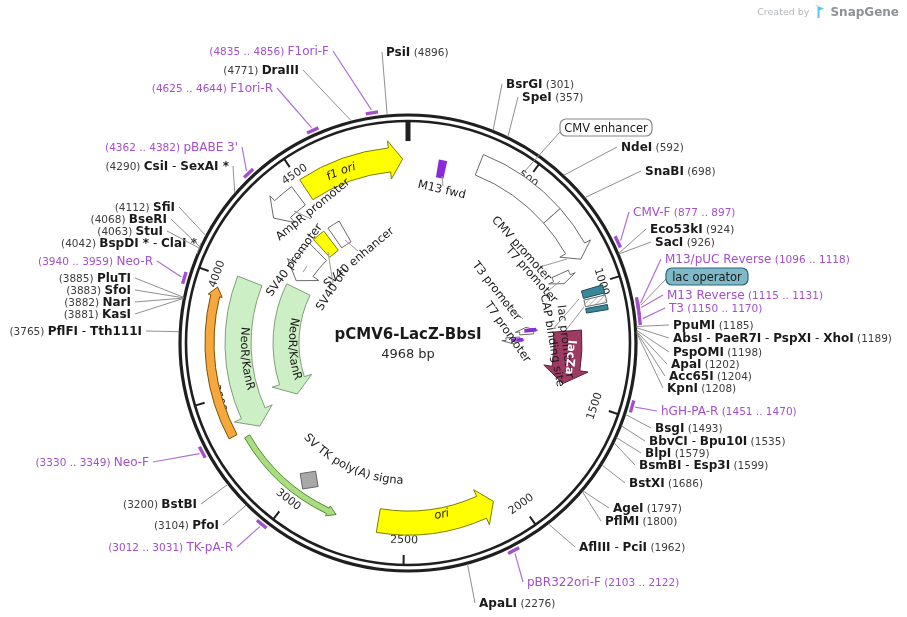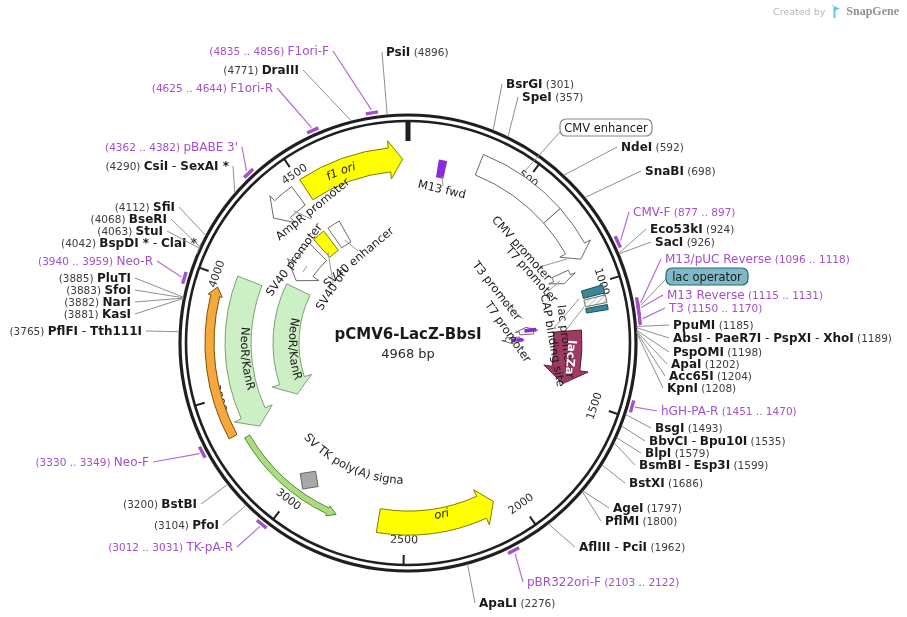--- a/index.html
+++ b/index.html
@@ -1,21 +1,21 @@
 <!DOCTYPE html>
 <html><head>
 <meta charset="utf-8">
 <style>
   html,body{margin:0;padding:0;background:#ffffff;}
   .stage{position:relative;width:907px;height:617px;background:#ffffff;overflow:hidden;
          font-family:"DejaVu Sans","Liberation Sans",sans-serif;text-align:center;}
   .watermark{position:absolute;top:4px;right:8px;display:flex;align-items:center;gap:4px;
              font-size:11px;color:#9aa0a6;z-index:5;}
   .watermark .createdby{font-size:9.5px;color:#b4b8bc;}
-  .watermark .brand{font-size:12px;font-weight:bold;color:#8e9196;font-family:Liberation Serif, serif;}
+  .watermark .brand{font-size:12px;font-weight:bold;color:#8e9196;}
   #map-svg{position:absolute;left:0;top:0;}
   .title{font-size:15px;font-weight:bold;fill:#1a1a1a;text-anchor:middle;}
   .subtitle{font-size:13px;fill:#2b2b2b;text-anchor:middle;}
 </style>
 </head>
 <body>
 
 <div class="stage">
   <div class="watermark">
     <span class="createdby">Created by</span>

